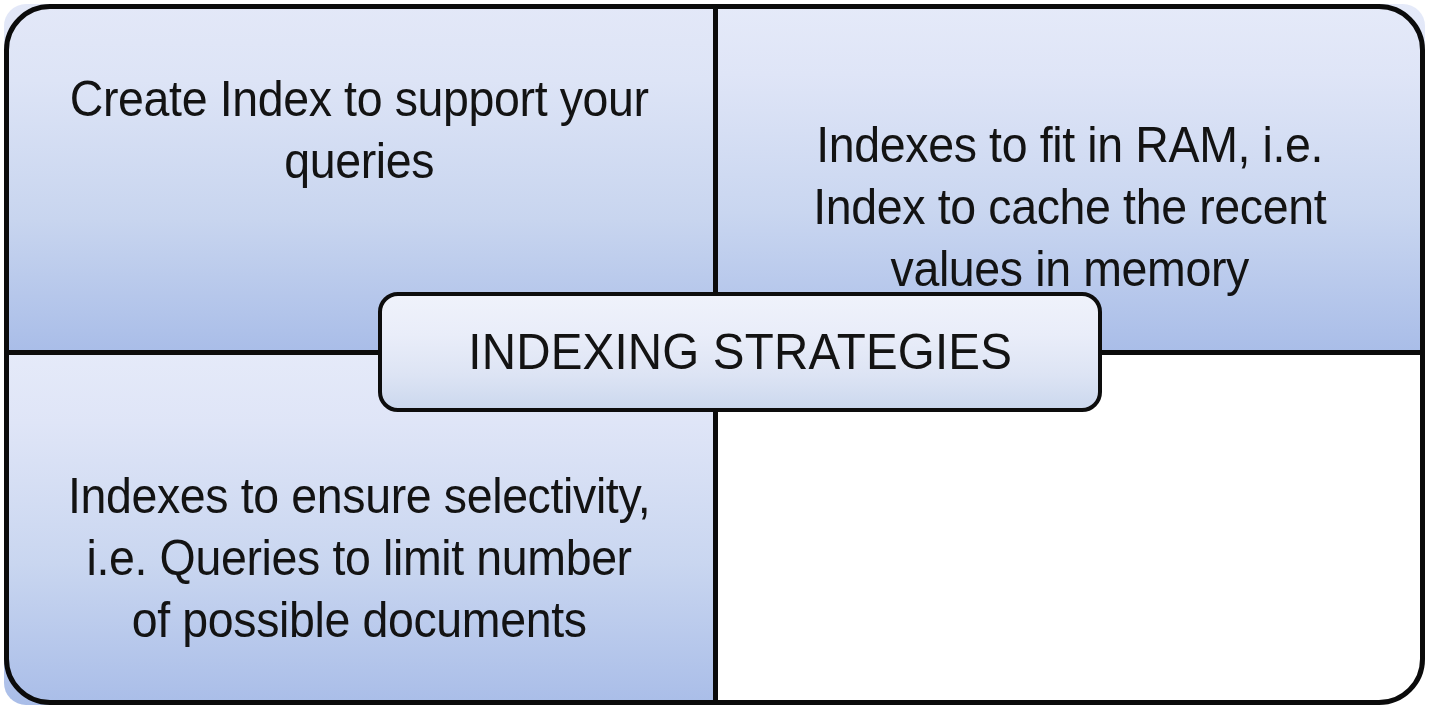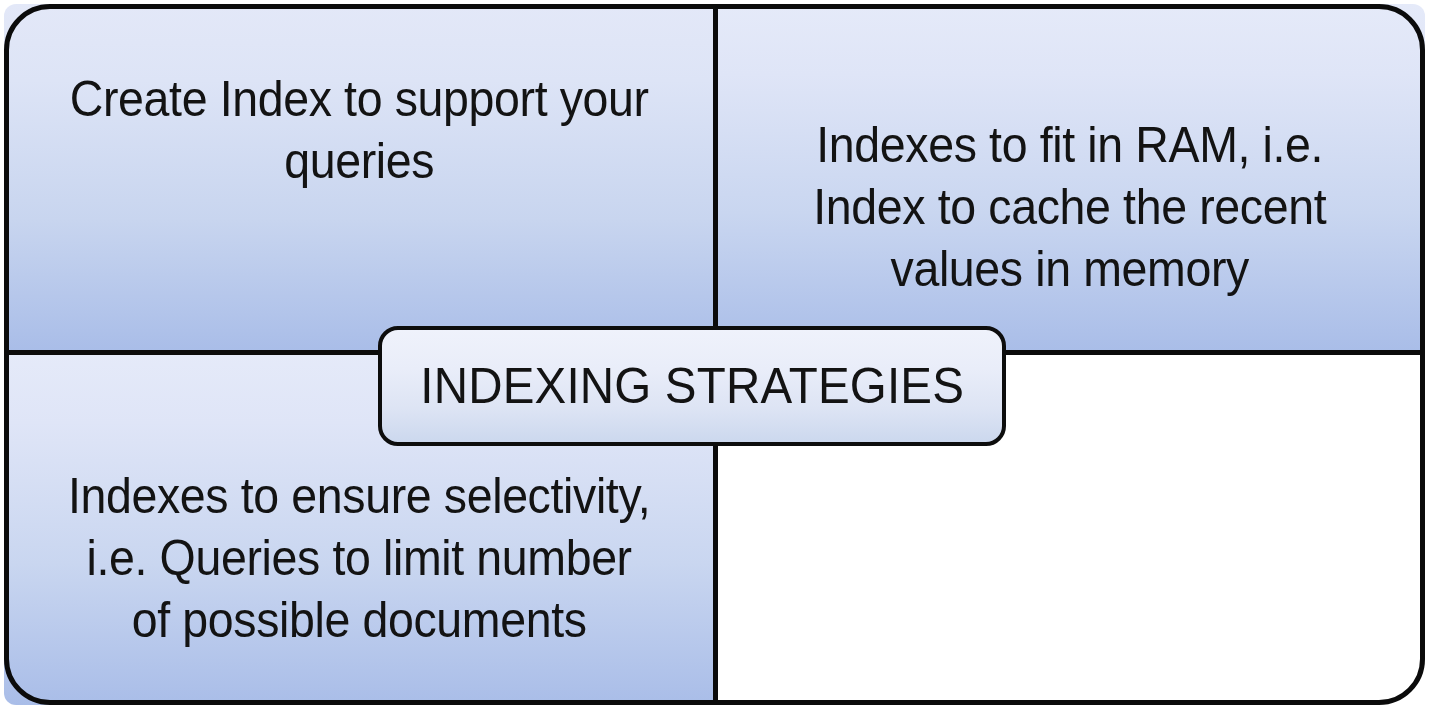--- a/index.html
+++ b/index.html
@@ -21,21 +21,21 @@
     box-sizing: border-box;
   }
 
   
   .matrix-frame {
     position: absolute;
     left: 4px;
     top: 4px;
     width: 1421px;
     height: 701px;
-    border-radius: 12px;
+    border-radius: 22px;
     overflow: hidden;
     box-sizing: border-box;
   }
 
   .quadrants {
     position: absolute;
     inset: 0;
     display: grid;
     grid-template-columns: 711px 710px;
     grid-template-rows: 348px 353px;
@@ -105,30 +105,29 @@
     border-radius: 46px;
     box-sizing: border-box;
     pointer-events: none;
   }
 
   
   .center-label {
     position: absolute;
     left: 378px;
     top: 292px;
-    width: 628px;
+    width: 724px;
     height: 120px;
     border: 4px solid #0d0d0d;
     border-radius: 20px;
     box-sizing: border-box;
     background: linear-gradient(to bottom, #eff2fb 0%, #e9edf9 35%, #dde4f4 70%, #ccd8ee 100%);
     display: flex;
     align-items: center;
     justify-content: center;
-    margin-top: 34px;
   }
 
   .center-label-text {
     font-family: "Liberation Sans", sans-serif;
     font-size: 50px;
     line-height: 1;
     font-weight: 400;
     color: #131313;
     letter-spacing: 0.2px;
     transform: scaleX(0.95);

